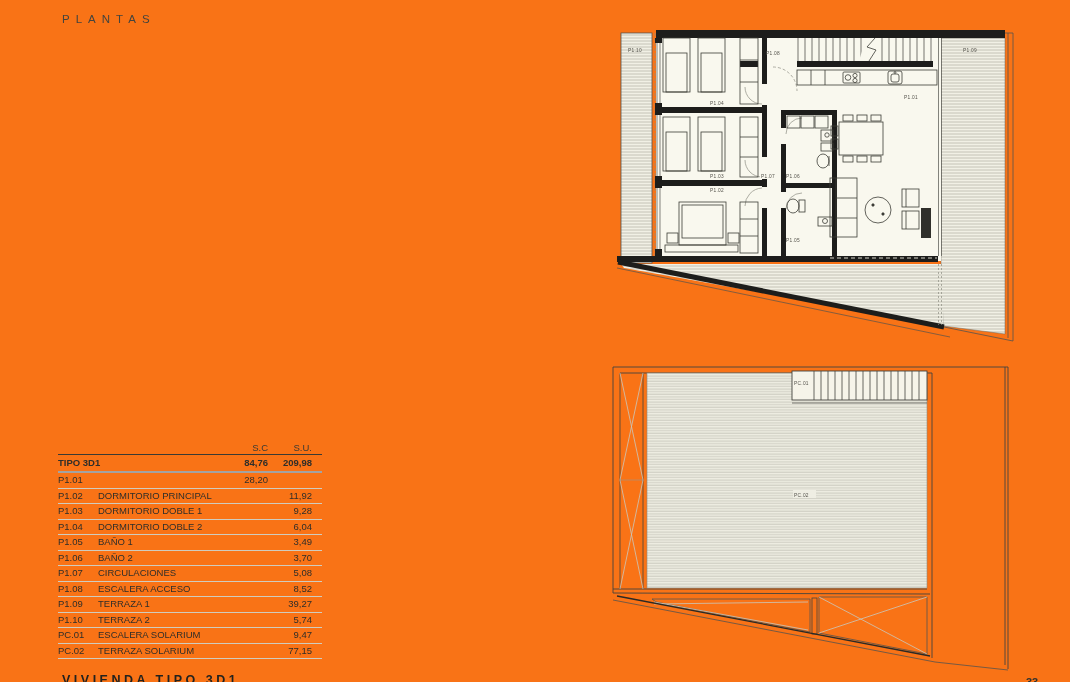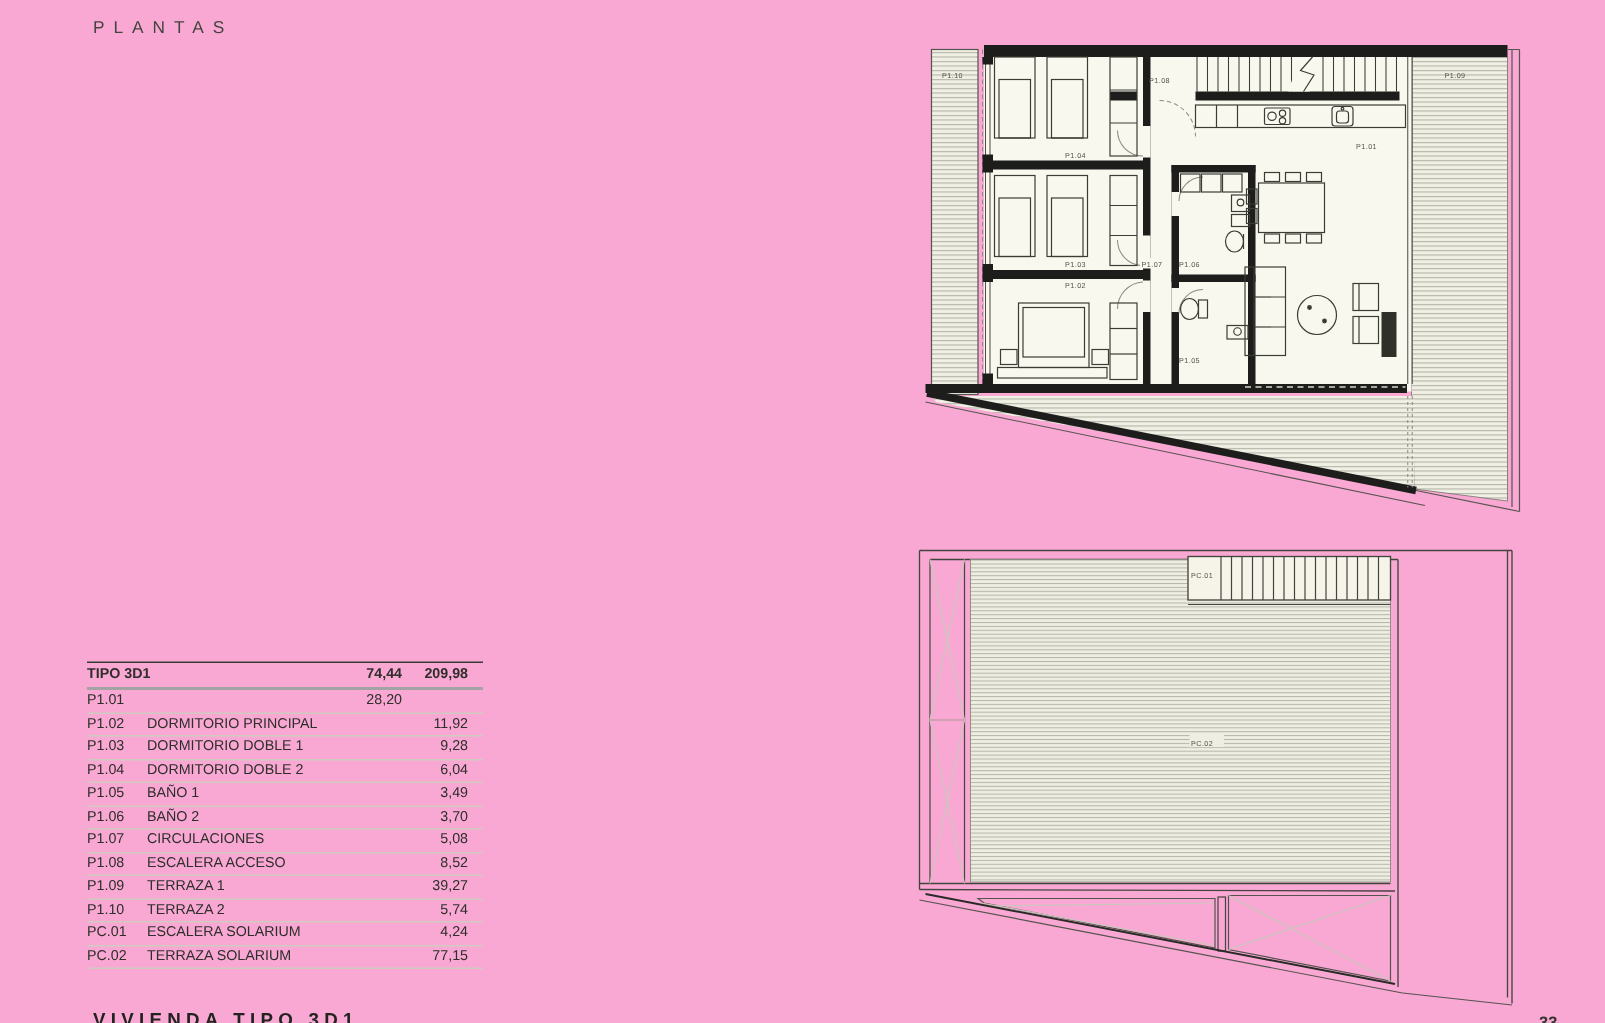--- a/index.html
+++ b/index.html
@@ -1,16 +1,16 @@
 <!DOCTYPE html>
 <html><head>
 <meta charset="utf-8">
 <style>
   html,body{margin:0;padding:0;}
-  .page{position:relative;width:1070px;height:682px;background:#f9a8d4;overflow:hidden;
+  .page{position:relative;width:1070px;height:682px;background:#f97316;overflow:hidden;
         font-family:"Liberation Sans",sans-serif;color:#2e2e2a;}
   .title{position:absolute;left:62px;top:13px;font-size:11.5px;letter-spacing:6px;
          color:#44443e;font-weight:400;}
   
   .area-table{position:absolute;left:58px;top:441px;width:264px;font-size:9.5px;}
   .trow{display:grid;grid-template-columns:40px 1fr 44px 44px;line-height:14.5px;height:14.5px;
         padding-right:10px;}
   .trow .num{text-align:right;}
   .thead-row{height:13px;line-height:13px;color:#3a3a34;}
   .tipo-row{font-weight:bold;border-top:1px solid #3a3a34;border-bottom:2px solid #a3a3a3;
@@ -27,23 +27,29 @@
   svg text{font-family:"Liberation Sans",sans-serif;font-size:4.8px;fill:#55534c;letter-spacing:.3px;}
 </style>
 </head>
 <body>
 
 <div class="page">
 
   <div class="title">PLANTAS</div>
 
   <div class="area-table">
+    <div class="trow thead-row">
+      <span></span>
+        <span></span>
+      <span class="num">S.C</span>
+      <span class="num">S.U.</span>
+    </div>
     <div class="trow tipo-row">
       <span style="grid-column:1/3">TIPO 3D1</span>
-      <span class="num">74,44</span>
+      <span class="num">84,76</span>
       <span class="num">209,98</span>
     </div>
     <div class="trow data-row">
       <span>P1.01</span>
         <span></span>
         <span class="num">28,20</span>
     </div>
     <div class="trow data-row">
       <span>P1.02</span>
         <span>DORMITORIO PRINCIPAL</span>
@@ -95,21 +101,21 @@
     <div class="trow data-row">
       <span>P1.10</span>
         <span>TERRAZA 2</span>
         <span></span>
         <span class="num">5,74</span>
     </div>
     <div class="trow data-row">
       <span>PC.01</span>
         <span>ESCALERA SOLARIUM</span>
         <span></span>
-        <span class="num">4,24</span>
+        <span class="num">9,47</span>
     </div>
     <div class="trow data-row">
       <span>PC.02</span>
         <span>TERRAZA SOLARIUM</span>
         <span></span>
         <span class="num">77,15</span>
     </div>
   </div>
 
   <svg class="plan" style="left:615px;top:25px" width="402" height="320" viewBox="0 0 402 320">

